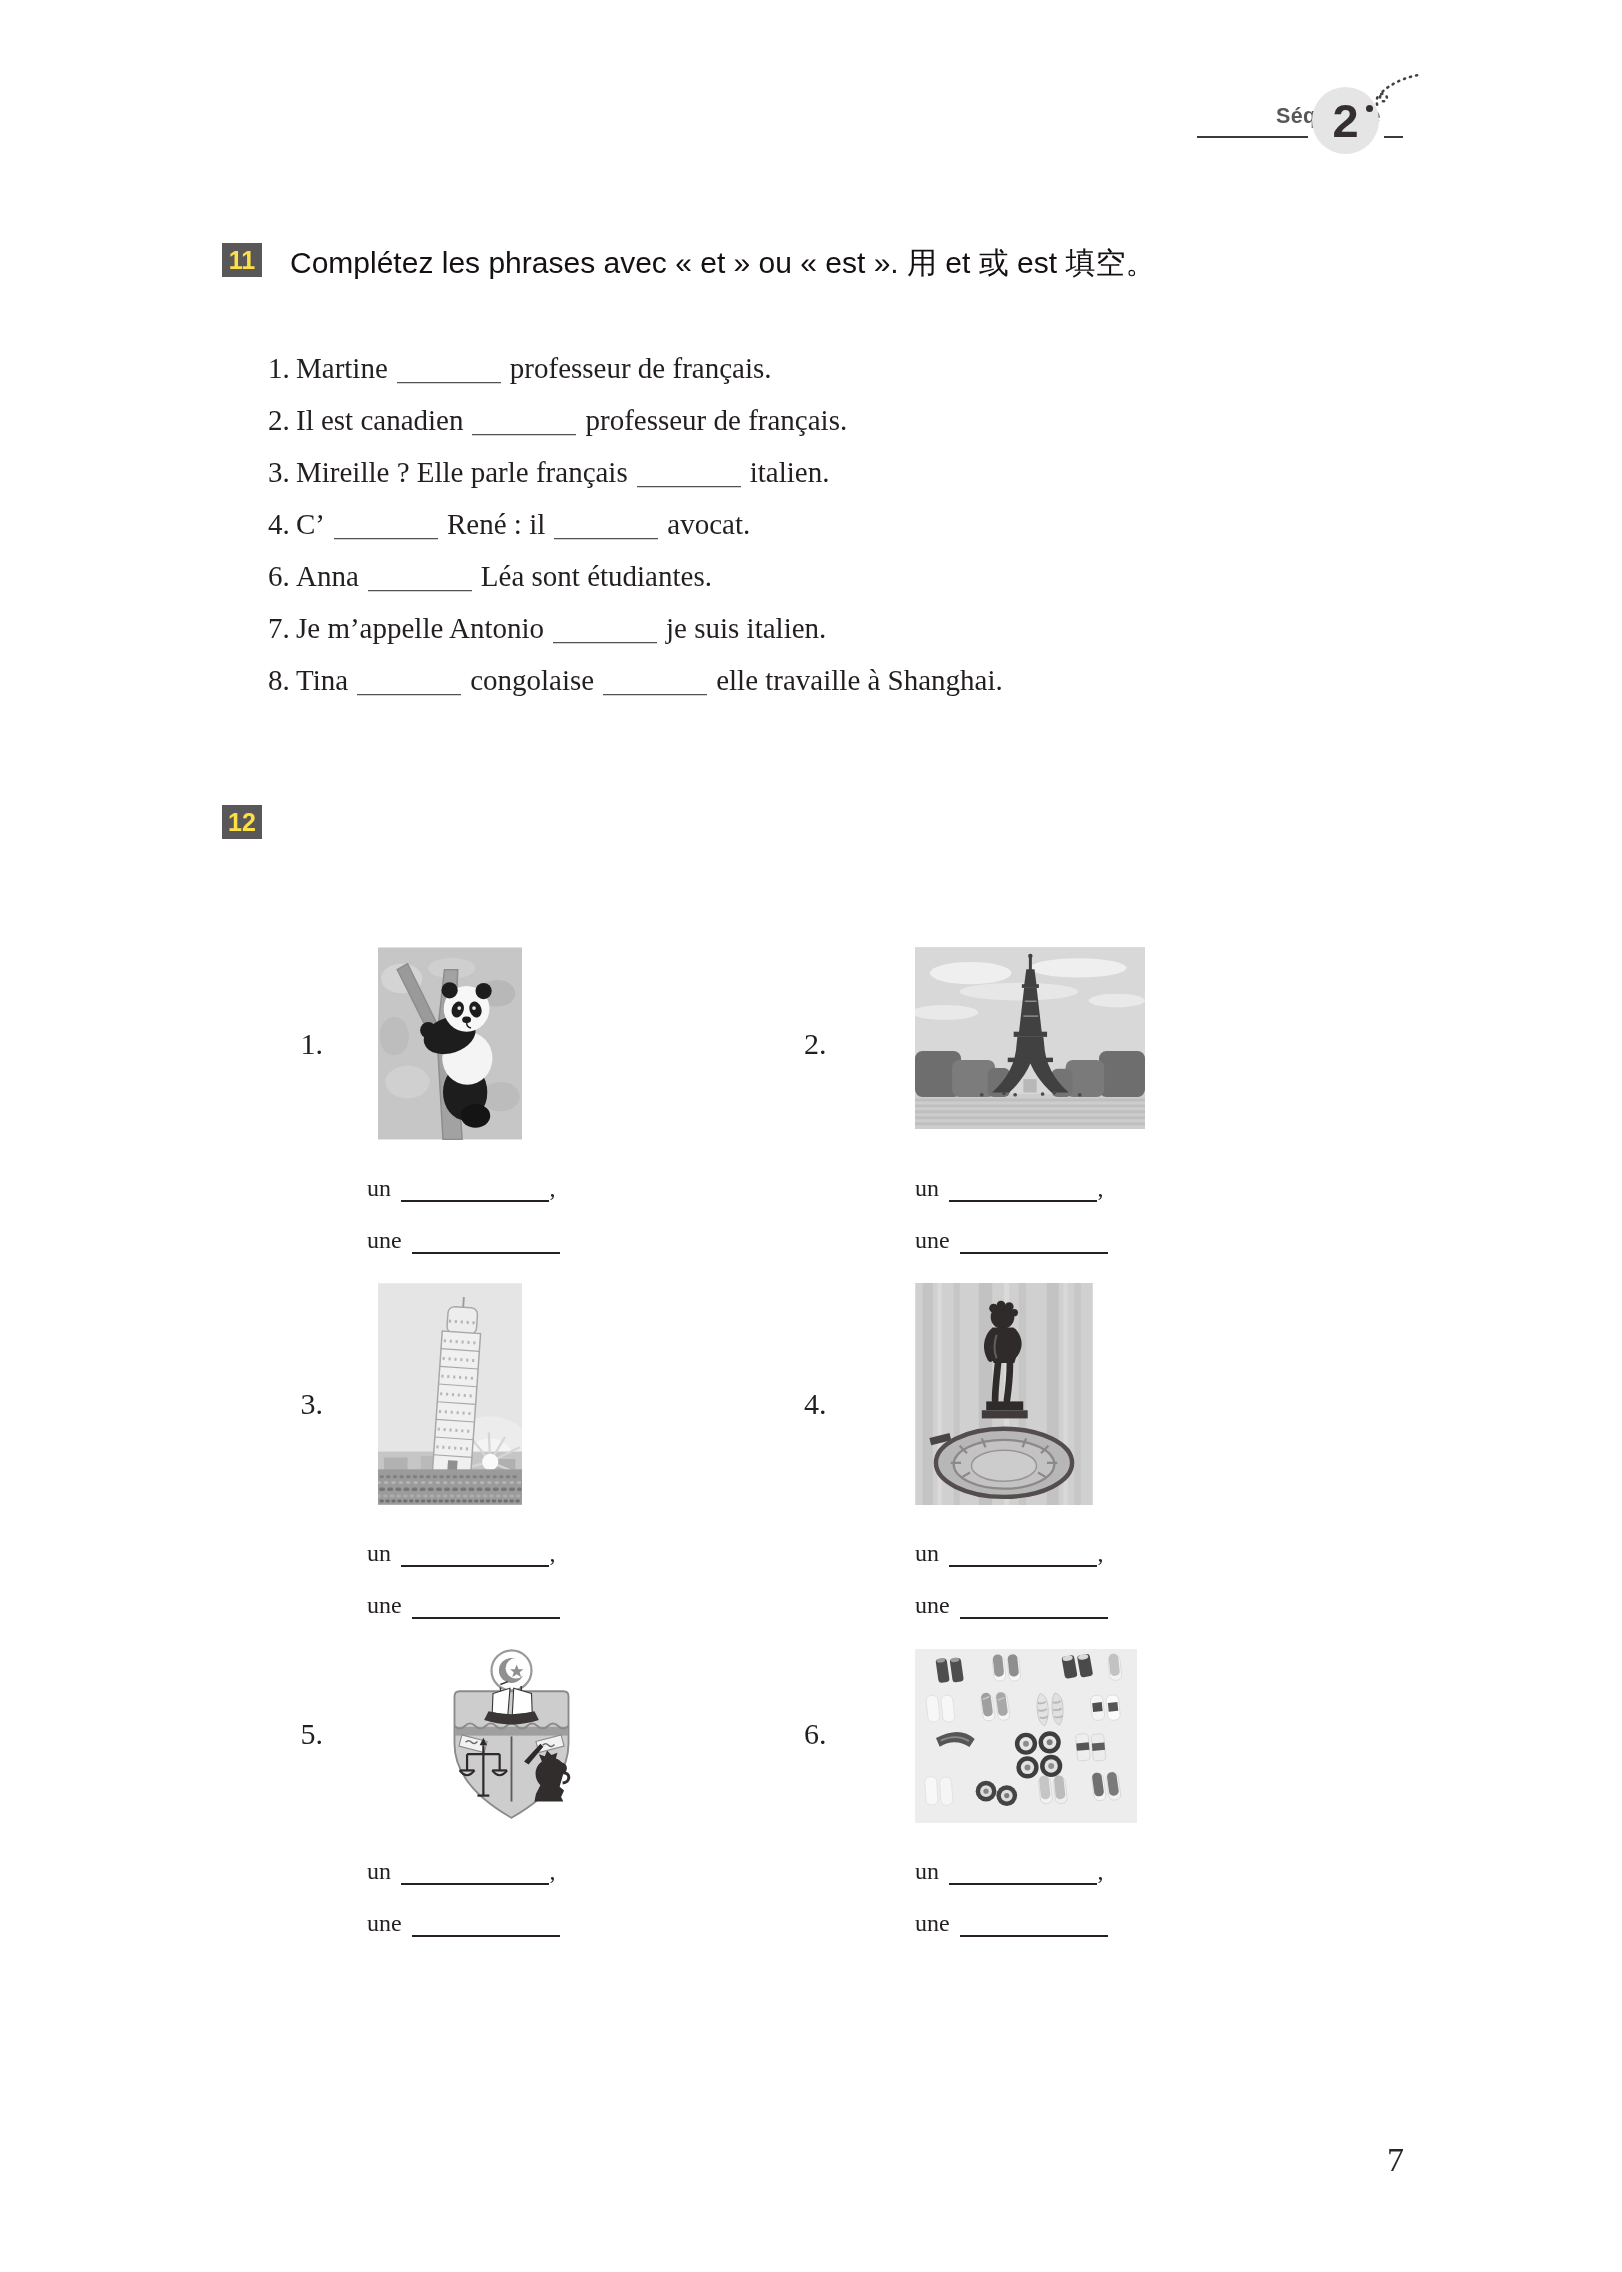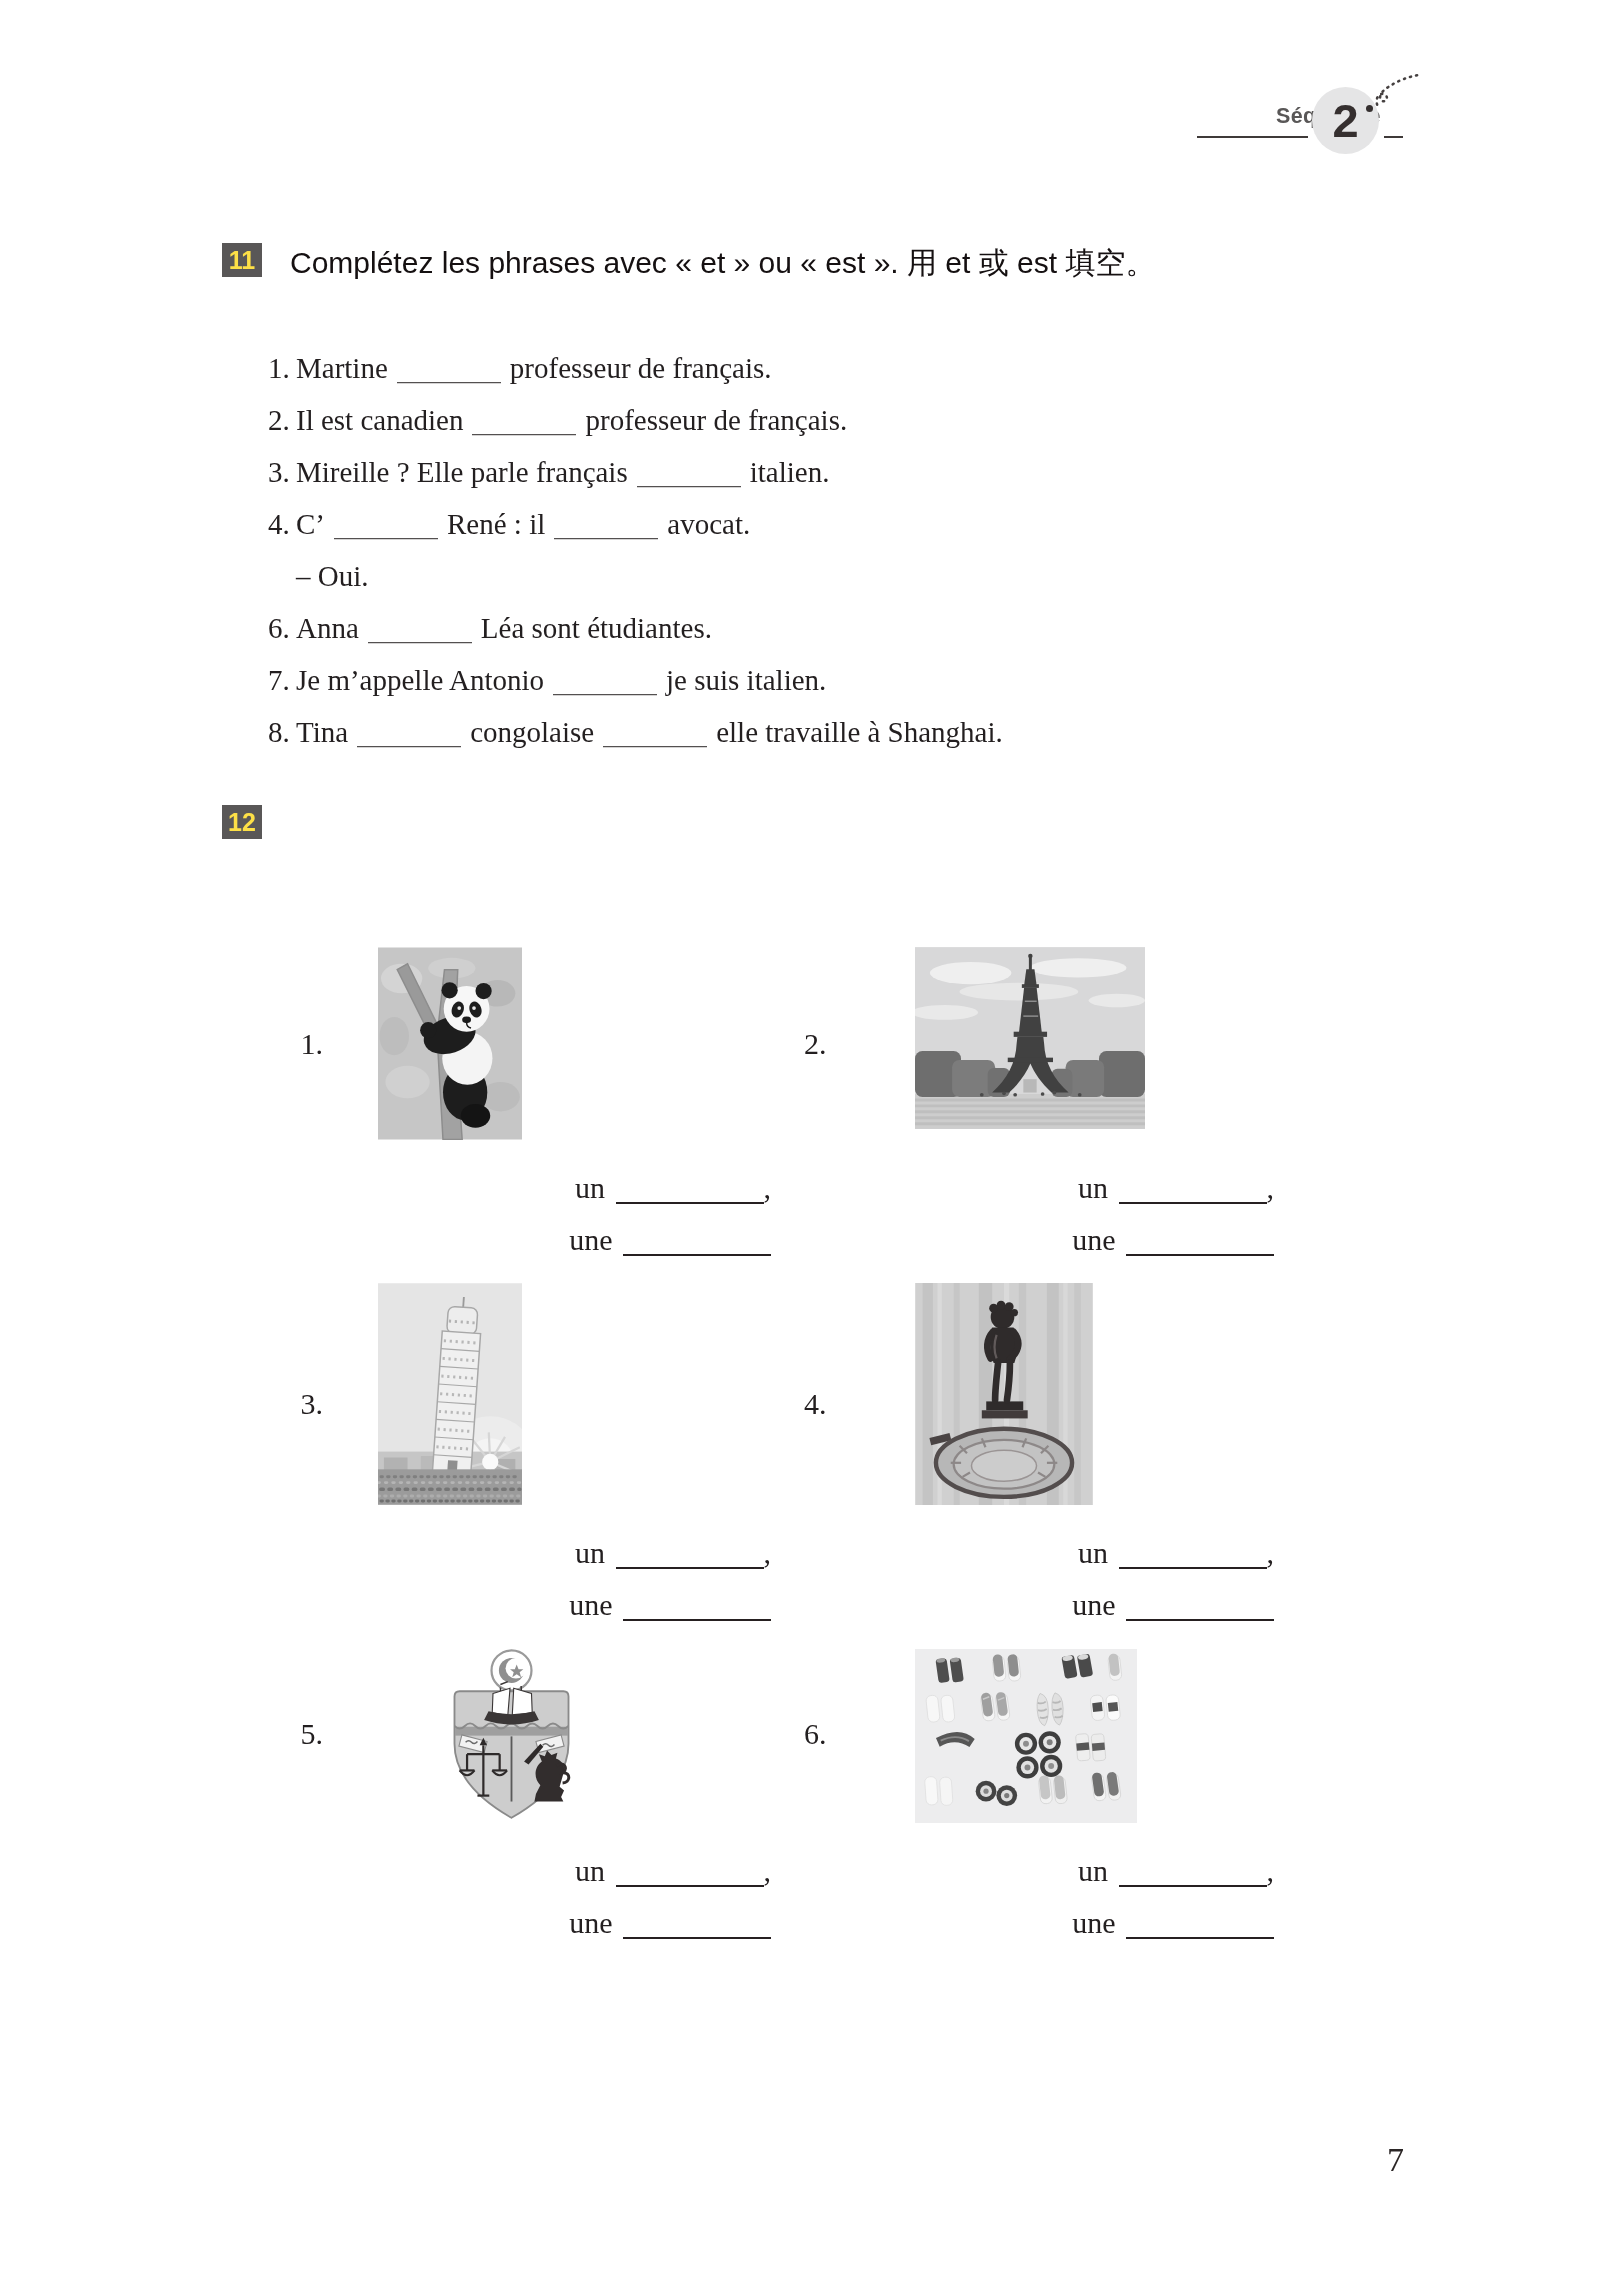--- a/index.html
+++ b/index.html
@@ -39,21 +39,21 @@
   
   .grow{position:absolute;left:282px;width:1097px;display:grid;
         grid-template-columns:85px 404px 144px 359px;align-items:start;}
   .row1{top:947px;} .row2{top:1283px;} .row3{top:1649px;}
   .rnum{font-size:30px;}
   .rnum.c1{padding-left:18.5px;} .rnum.c2{padding-left:33px;}
   .row1 .rnum{padding-top:80px;} .row2 .rnum{padding-top:104px;} .row3 .rnum{padding-top:68px;}
   .media{display:flex;justify-content:flex-start;align-items:flex-start;}
   .m1{height:193px;} .m2{height:222px;} .m3{height:174px;}
   .off15{padding-left:11px;} .off100{padding-left:74px;}
-  .lines{margin-top:22px;font-size:30px;text-align:right;}
+  .lines{margin-top:22px;font-size:24px;}
   .ln{height:52px;line-height:52px;white-space:nowrap;}
   .blank12{display:inline-block;width:148px;border-bottom:2.2px solid #262021;
            transform:translateY(6px);margin-left:10.4px;}
   .photo{display:block;}
 
   
   .pagenum{position:absolute;left:1387px;top:2141px;font-size:34px;color:#2b2626;}
 </style>
 </head>
 <body>
@@ -72,21 +72,20 @@
   <div class="seq-line2"></div>
 
   <div class="badge badge11">11</div>
   <div class="ex-title title11">Complétez les phrases avec « et » ou « est ». 用 et 或 est 填空。</div>
 
   <div class="sents">
     <div class="sent"><span class="snum">1.</span><span>Martine</span><span class="blank b11"></span><span>professeur de français.</span></div>
     <div class="sent"><span class="snum">2.</span><span>Il est canadien</span><span class="blank b11"></span><span>professeur de français.</span></div>
     <div class="sent"><span class="snum">3.</span><span>Mireille ? Elle parle français</span><span class="blank b11"></span><span>italien.</span></div>
     <div class="sent"><span class="snum">4.</span><span>C’</span><span class="blank b11"></span><span>René : il</span><span class="blank b11"></span><span>avocat.</span></div>
-    <div class="sent"><span class="cont">– Oui.</span></div>
     <div class="sent"><span class="snum">6.</span><span>Anna</span><span class="blank b11"></span><span>Léa sont étudiantes.</span></div>
     <div class="sent"><span class="snum">7.</span><span>Je m’appelle Antonio</span><span class="blank b11"></span><span>je suis italien.</span></div>
     <div class="sent"><span class="snum">8.</span><span>Tina</span><span class="blank b11"></span><span>congolaise</span><span class="blank b11"></span><span>elle travaille à Shanghai.</span></div>
   </div>
 
   <div class="badge badge12">12</div>
 
   <div class="grow row1">
     <div class="rnum c1">1.</div>
     <div>

